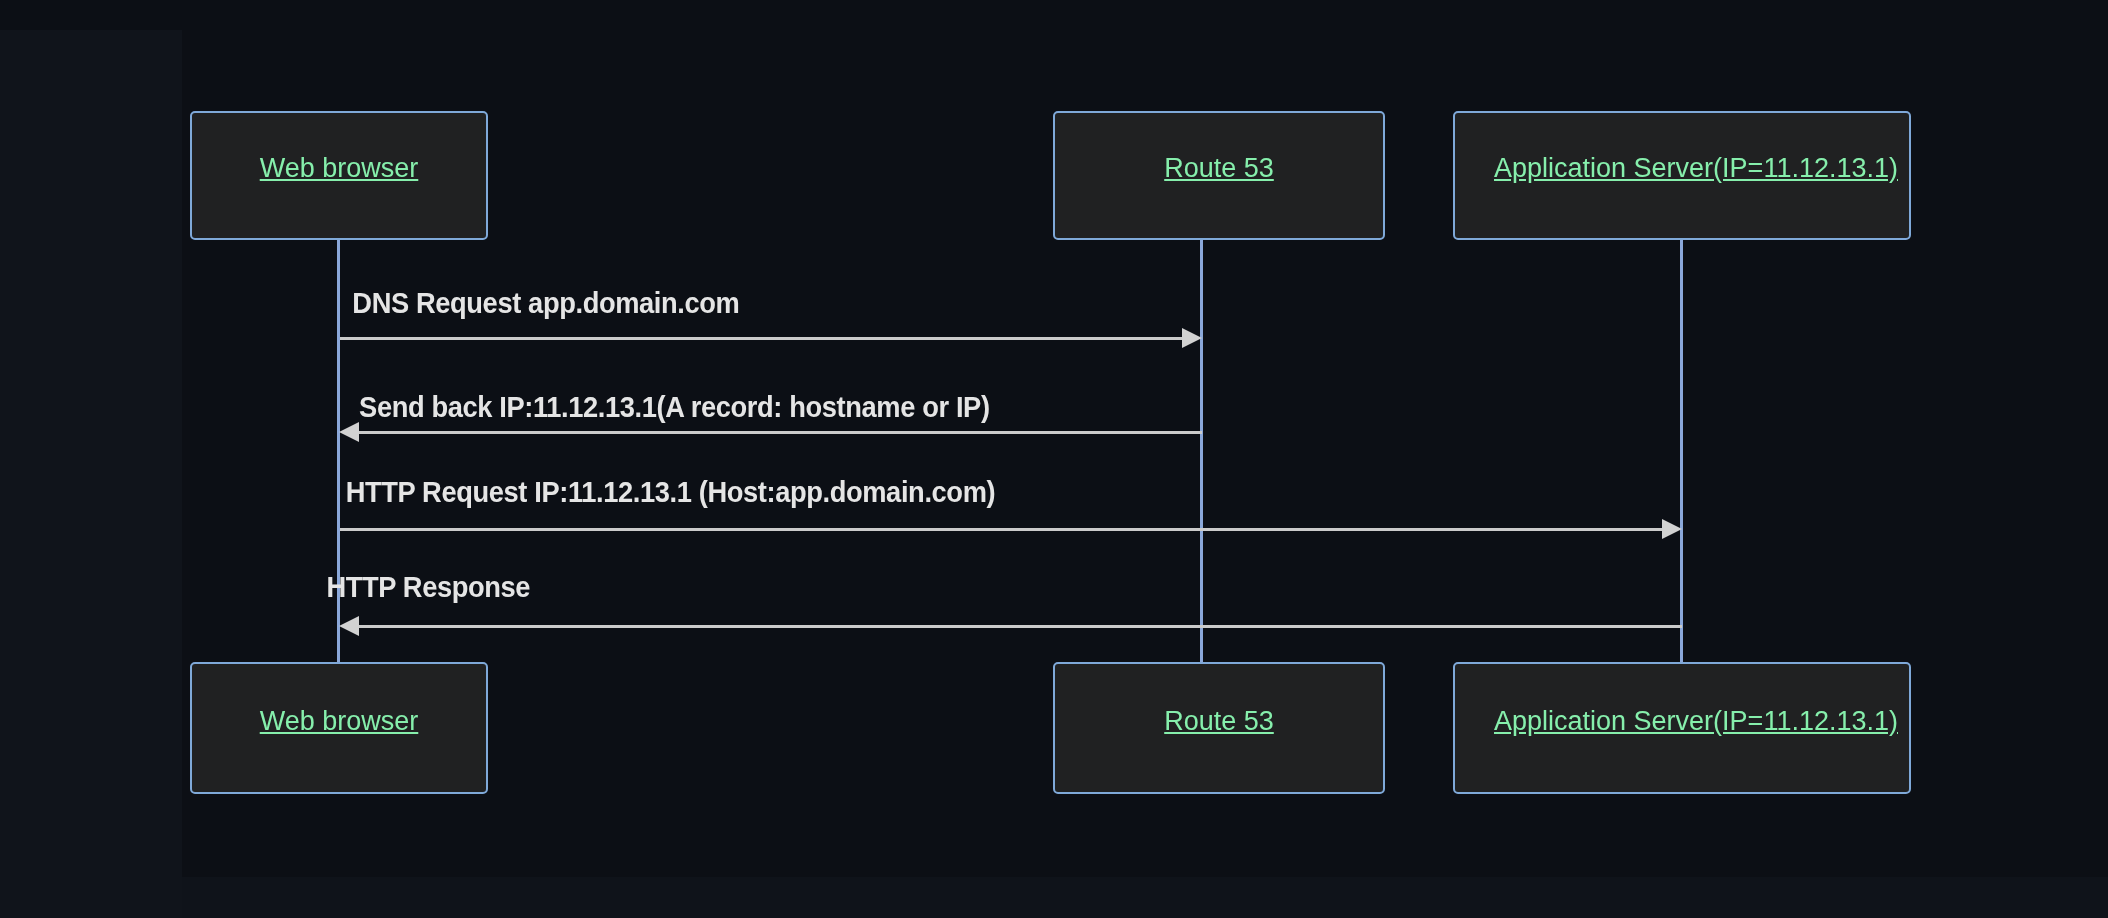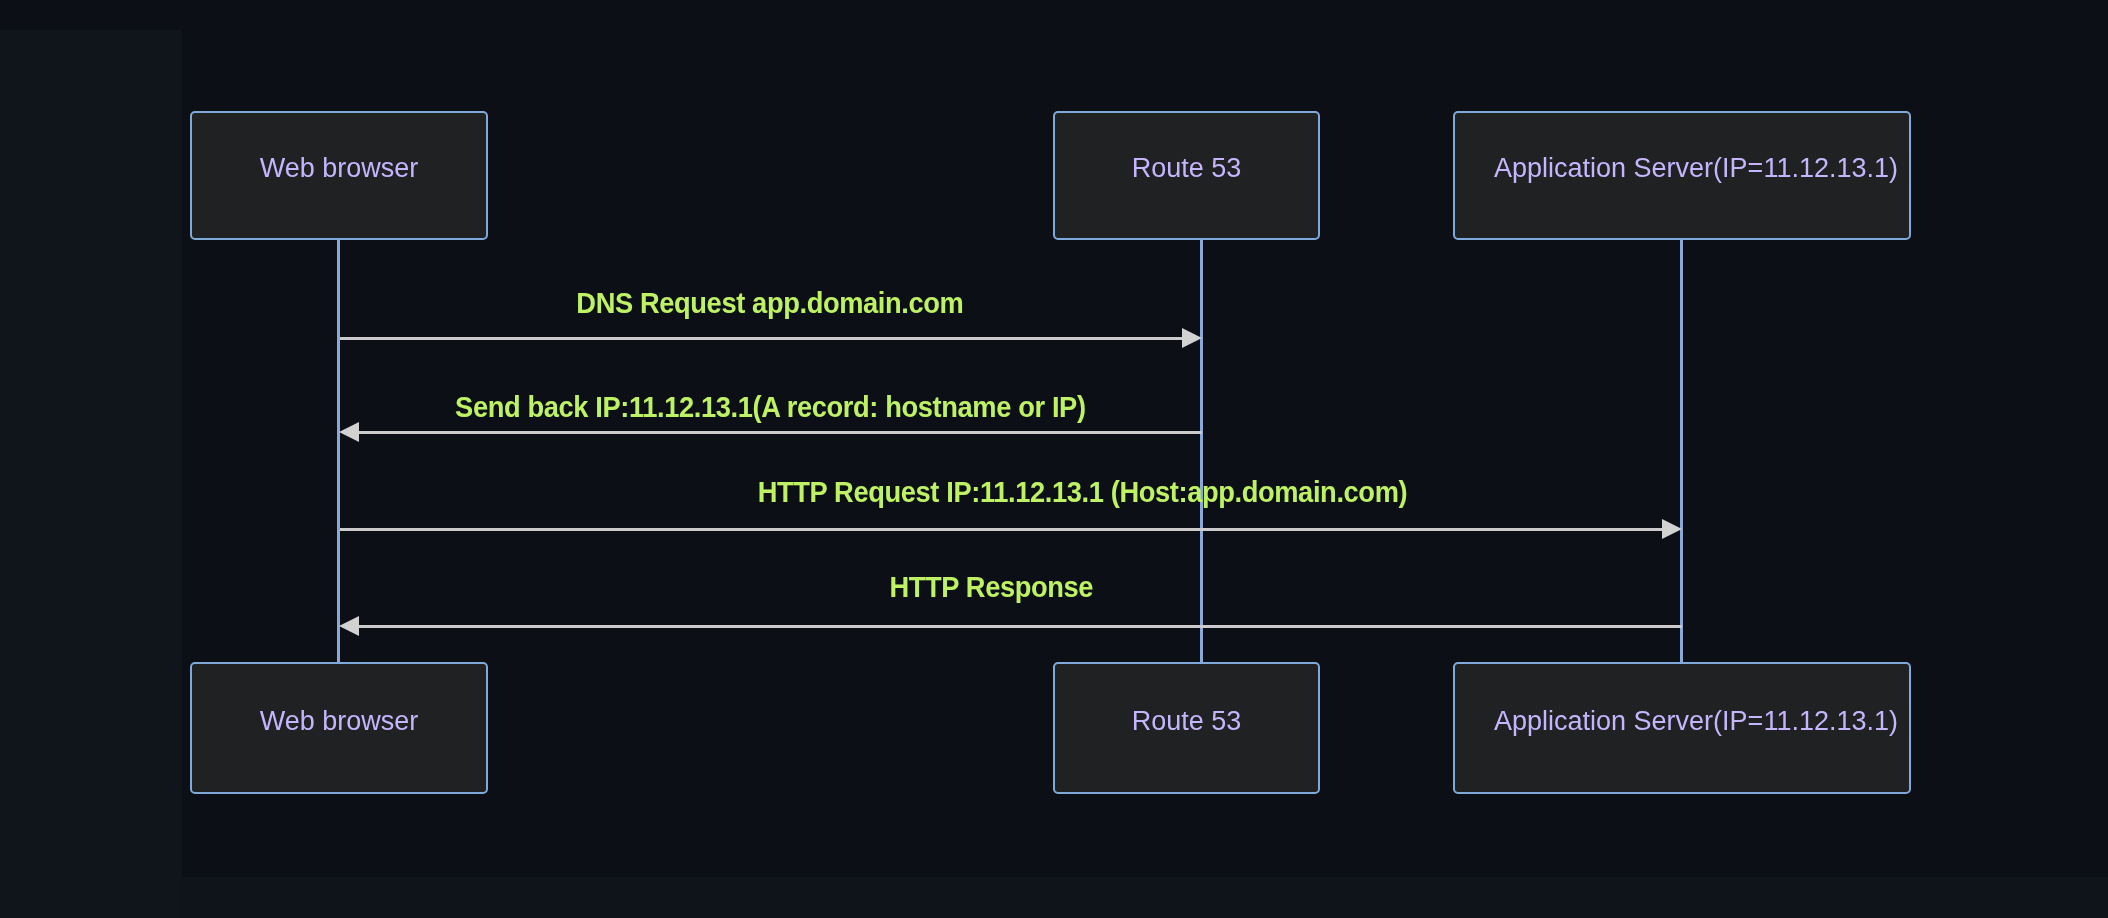--- a/index.html
+++ b/index.html
@@ -50,46 +50,47 @@
     border: 2px solid #7fa9d9;
     border-radius: 5px;
     display: flex;
     align-items: center;
     justify-content: center;
     padding-bottom: 14px;
   }
   .actor.row-top    { top: 111px; }
   .actor.row-bottom { top: 662px; height: 132px; }
   .a-browser   { left: 190px;  width: 298px; }
-  .a-route53   { left: 1053px; width: 267px; }
+  .a-route53   { left: 1053px; width: 332px; }
   .a-appserver { left: 1453px; width: 458px; padding-left: 28px; }
   .actor-label {
-    color: #c4b5fd;
+    color: #86efac;
     font-size: 27px;
     white-space: nowrap;
+    text-decoration: underline;
   }
 
   
   .msg-line {
     position: absolute;
     height: 3px;
     background: #cbcbcb;
   }
   .arrowhead {
     position: absolute;
     width: 0; height: 0;
     border-top: 10px solid transparent;
     border-bottom: 10px solid transparent;
   }
   .arrowhead.dir-right { border-left: 20px solid #d2d2d2; }
   .arrowhead.dir-left  { border-right: 20px solid #d2d2d2; }
   .msg-label {
     position: absolute;
-    text-align: center;
-    color: #bef264;
+    text-align: left;
+    color: #e5e5e5;
     font-size: 29px;
     font-weight: 700;
     letter-spacing: -0.4px;
     line-height: 34px;
     white-space: nowrap;
   }
   .msg-label > span { display: inline-block; transform: scaleX(0.94); }
 
   
   .m1 .msg-line  { left: 340px;  top: 337px; width: 844px; }
@@ -97,21 +98,21 @@
   .m1 .msg-label { left: 340px;  top: 286px; width: 860px; }
 
   
   .m2 .arrowhead { left: 339px;  top: 422px; }
   .m2 .msg-line  { left: 358px;  top: 431px; width: 844px; }
   .m2 .msg-label { left: 339px;  top: 390px; width: 863px; }
 
   
   .m3 .msg-line  { left: 340px;  top: 528px; width: 1324px; }
   .m3 .arrowhead { left: 1662px; top: 519px; }
-  .m3 .msg-label { left: 349px;  top: 475px; width: 1466px; text-decoration: underline; }
+  .m3 .msg-label { left: 325px;  top: 475px; width: 1466px; text-decoration: underline; }
 
   
   .m4 .arrowhead { left: 339px;  top: 616px; }
   .m4 .msg-line  { left: 358px;  top: 625px; width: 1324px; }
   .m4 .msg-label { left: 320px;  top: 570px; width: 1343px; }
 </style>
 </head>
 <body>
 
 <div class="stage">

